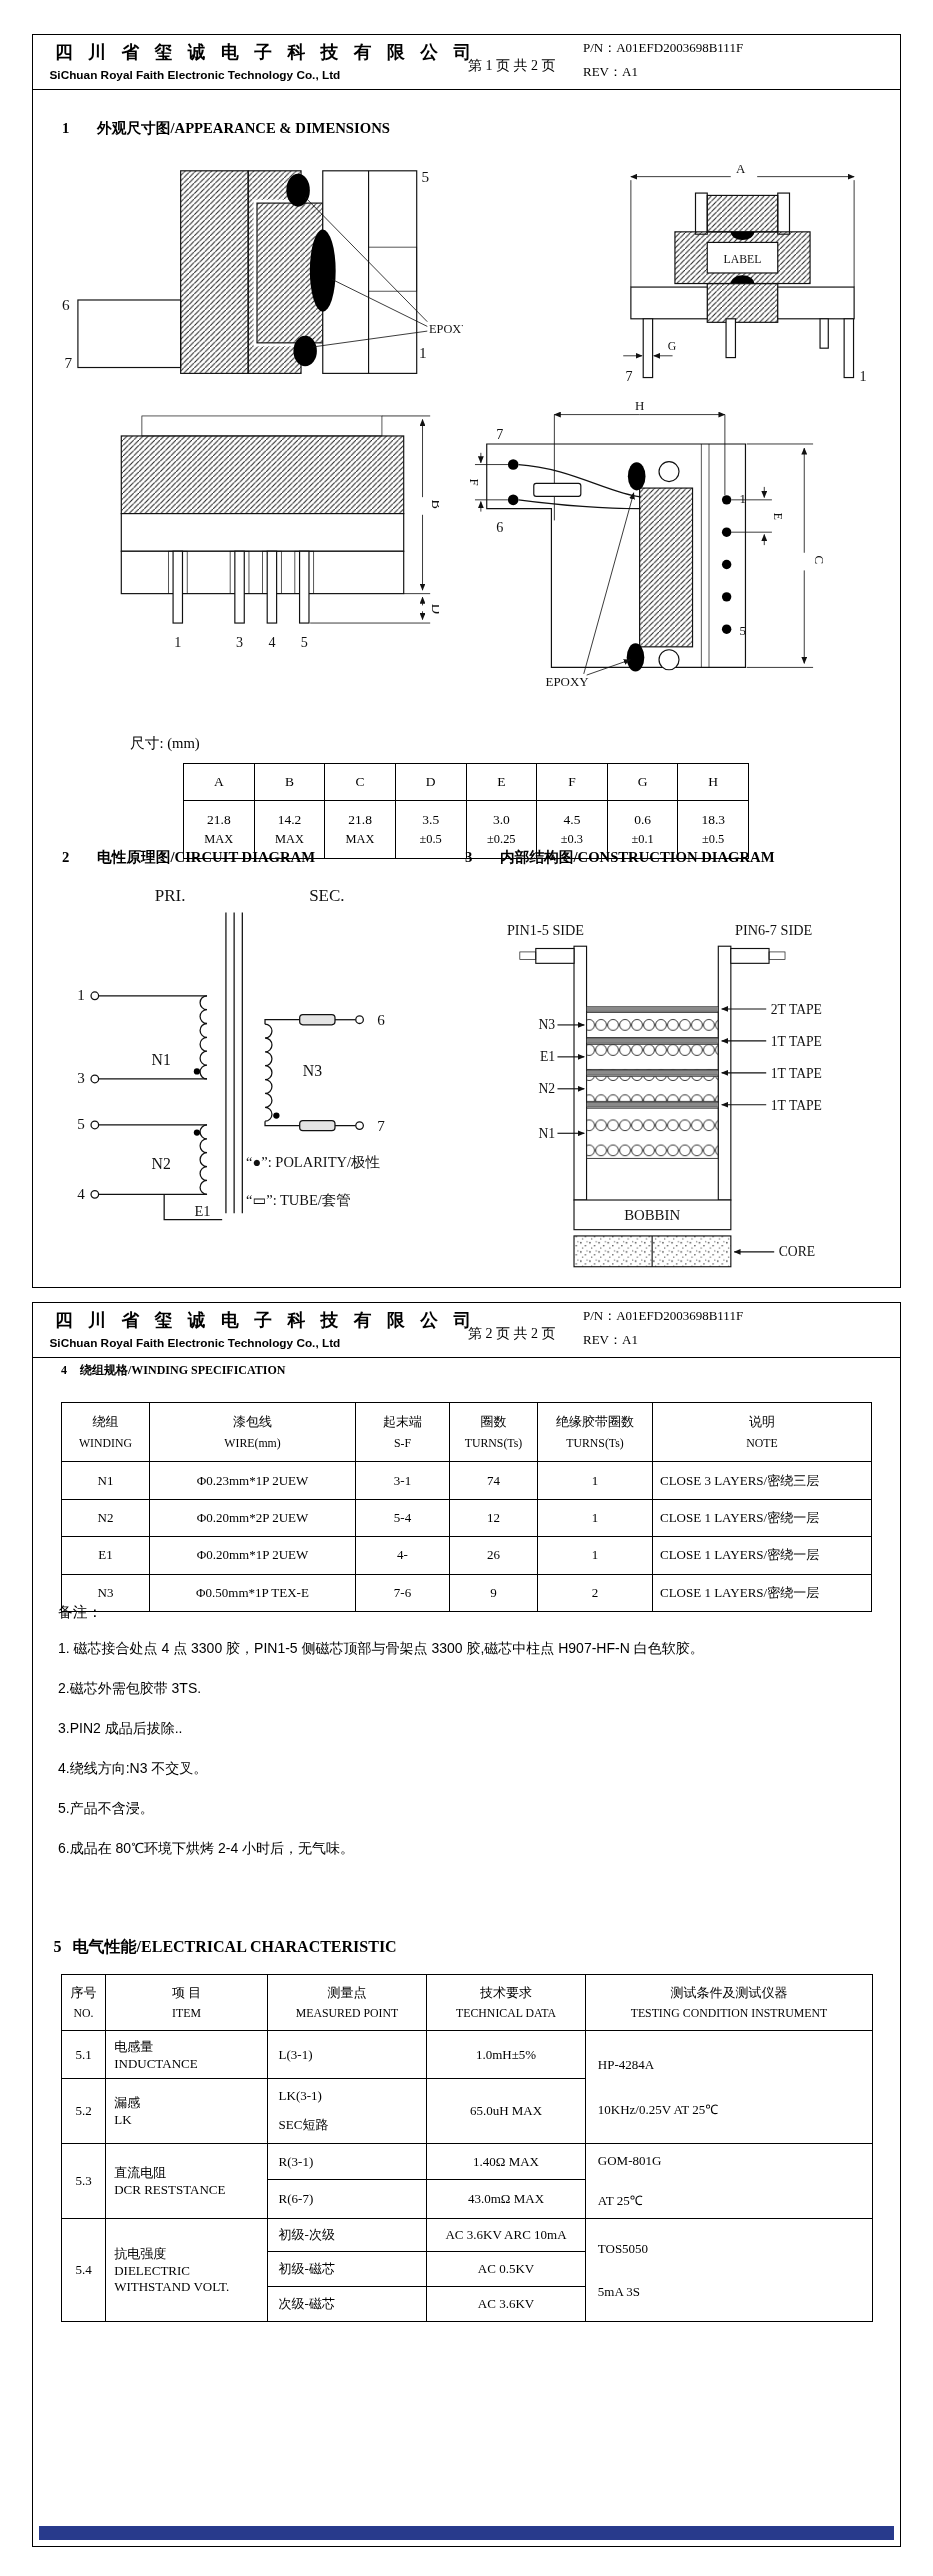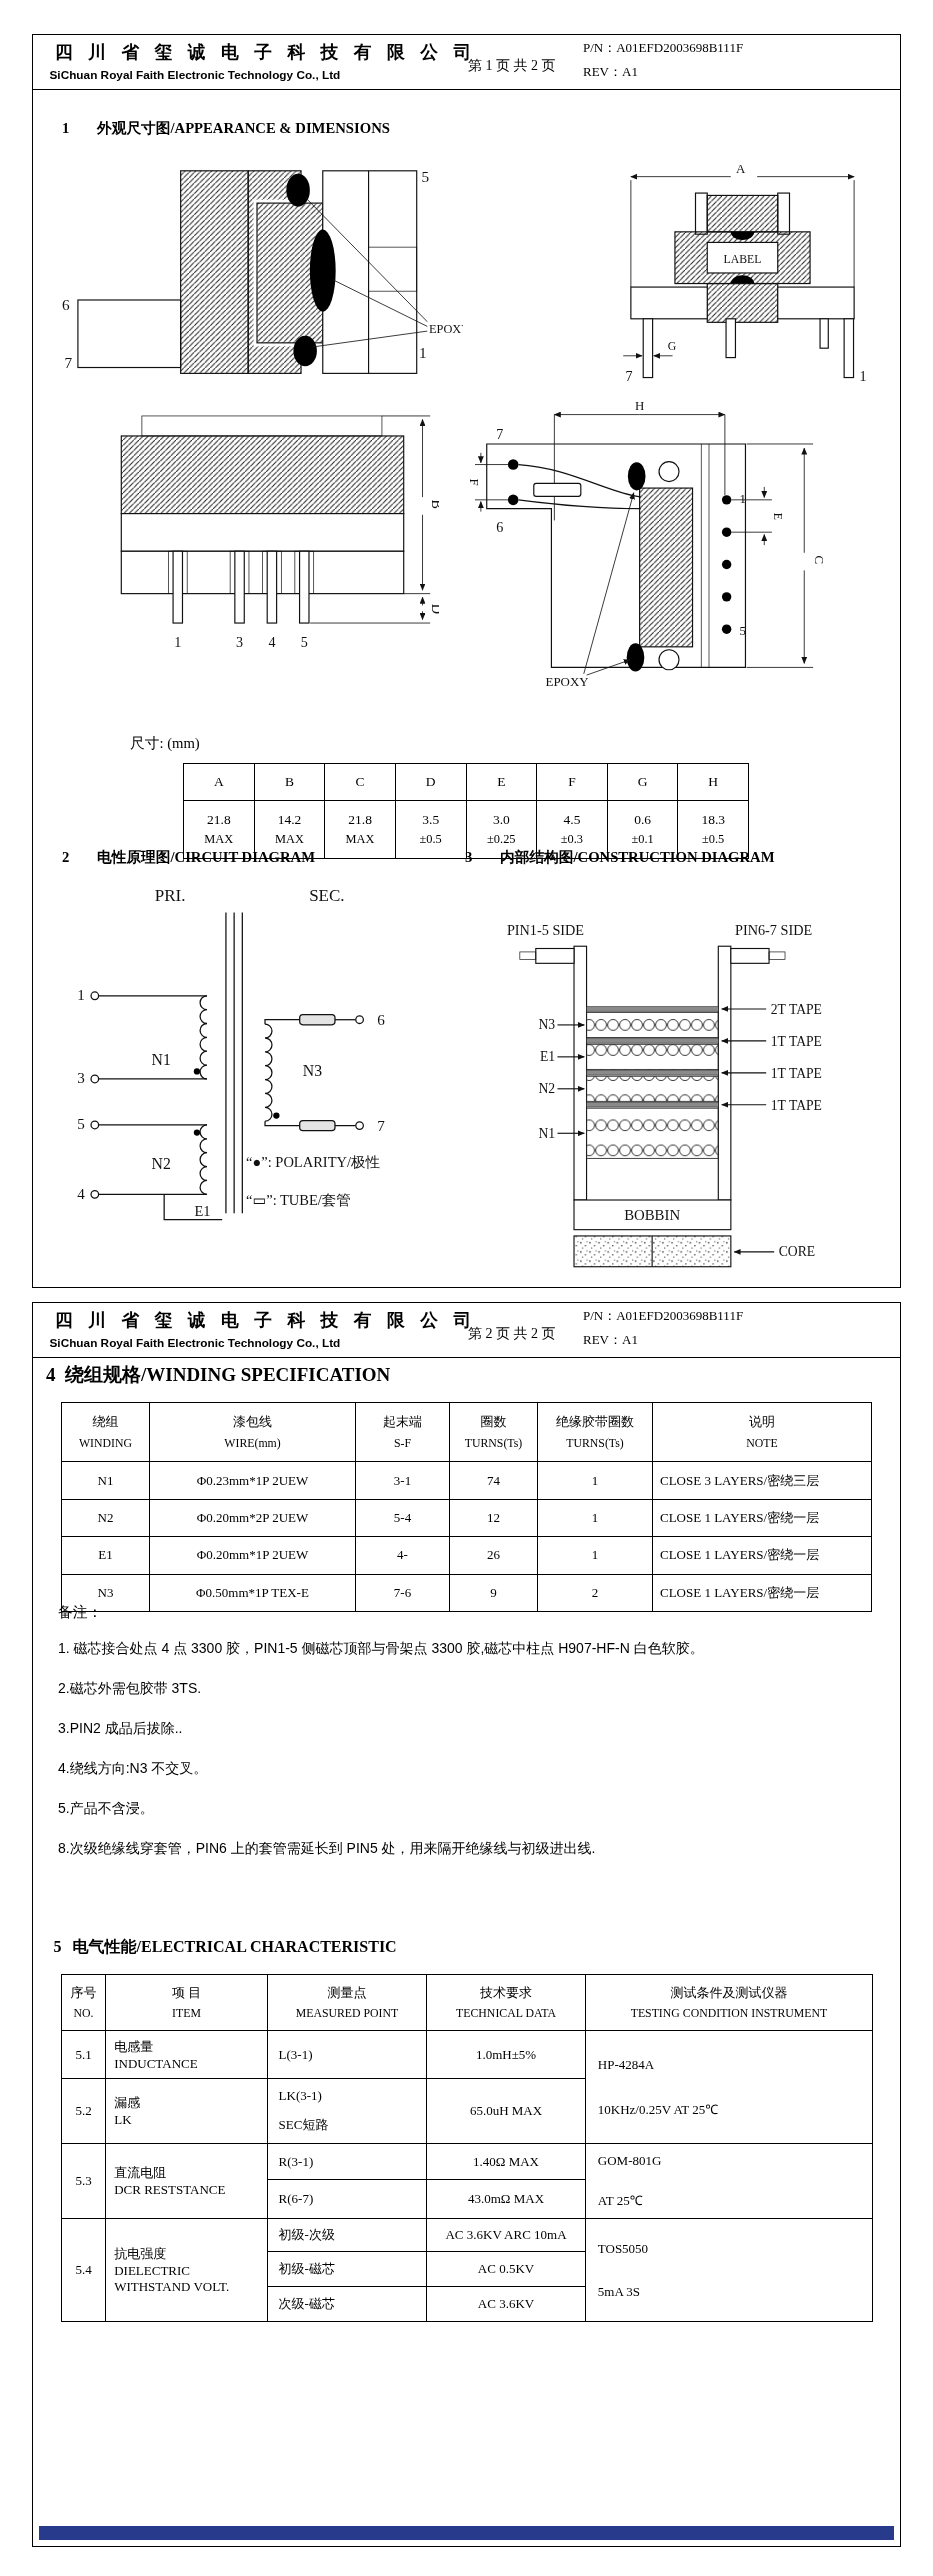--- a/index.html
+++ b/index.html
@@ -354,21 +354,21 @@
 
 <div class="page" id="page2">
   <div class="hdr">
     <div class="company-cn">四 川 省 玺 诚 电 子 科 技 有 限 公 司</div>
     <div class="company-en">SiChuan Royal Faith Electronic Technology Co., Ltd</div>
     <div class="page-ind">第 2 页 共 2 页</div>
     <div class="pn-line">P/N：A01EFD2003698B111F</div>
     <div class="rev-line">REV：A1</div>
   </div>
 
-  <div class="sec-title" style="left:13px;top:59px;font-size:19px;">
+  <div class="sec-title" style="left:28px;top:59px;font-size:12px;">
     <span class="sec-num-sm">4</span><span>绕组规格/WINDING SPECIFICATION</span>
   </div>
 
   <table class="wind-table">
     <colgroup>
         <col style="width:88px">
         <col style="width:206px">
         <col style="width:94px">
         <col style="width:88px">
         <col style="width:115px">
@@ -436,21 +436,21 @@
   </tbody>
     </table>
 
   <div class="notes">
     <div class="note-title">备注：</div>
     <div class="note-item">1. 磁芯接合处点 4 点 3300 胶，PIN1-5 侧磁芯顶部与骨架点 3300 胶,磁芯中柱点 H907-HF-N 白色软胶。</div>
     <div class="note-item">2.磁芯外需包胶带 3TS.</div>
     <div class="note-item">3.PIN2 成品后拔除..</div>
     <div class="note-item">4.绕线方向:N3 不交叉。</div>
     <div class="note-item">5.产品不含浸。</div>
-    <div class="note-item">8.次级绝缘线穿套管，PIN6 上的套管需延长到 PIN5 处，用来隔开绝缘线与初级进出线.</div>
+    <div class="note-item">6.成品在 80℃环境下烘烤 2-4 小时后，无气味。</div>
   </div>
 
   <div class="sec-title" style="left:20.6px;top:634px;font-size:16px;">
     <span class="sec-num-sm">5</span><span>电气性能/ELECTRICAL CHARACTERISTIC</span>
   </div>
 
   <table class="elec-table">
     <colgroup>
         <col style="width:44px">
         <col style="width:162px">

